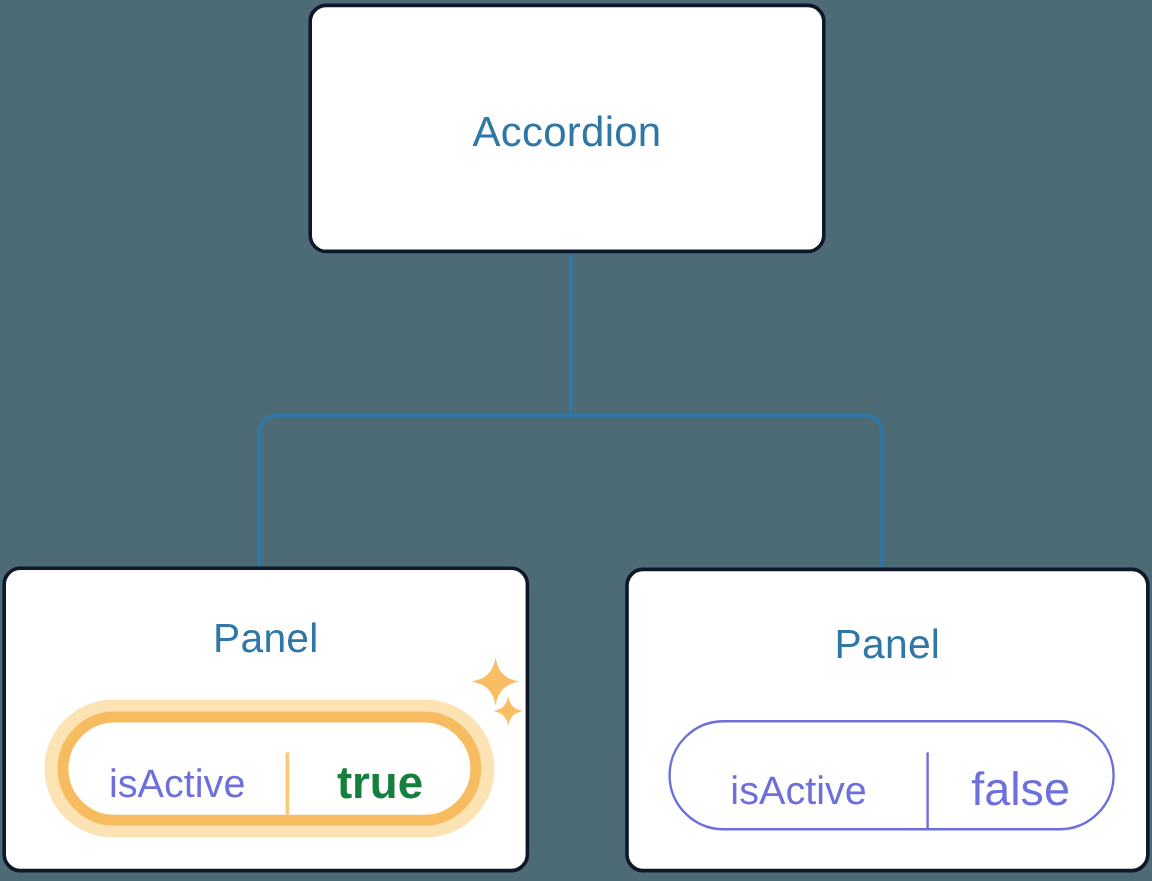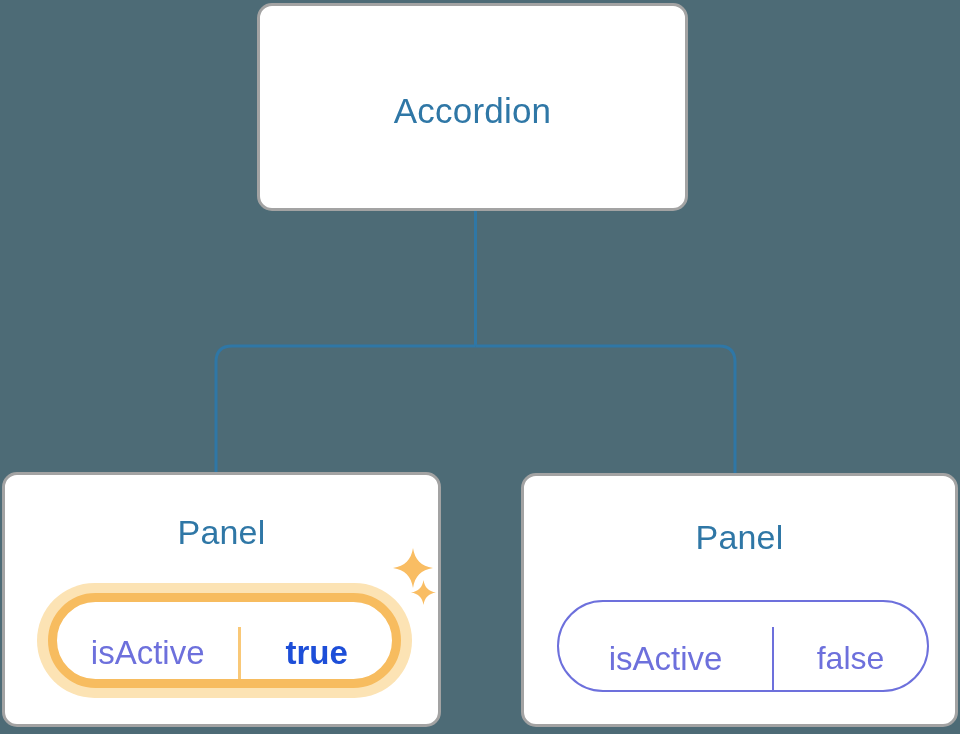--- a/index.html
+++ b/index.html
@@ -26,21 +26,21 @@
     top: 0;
     width: 960px;
     height: 734px;
     pointer-events: none;
   }
 
   
   .node {
     position: absolute;
     background: #ffffff;
-    border: 3px solid #a3a3a3;
+    border: 3px solid #0f172a;
     border-radius: 15px;
     box-sizing: border-box;
     overflow: hidden;
   }
   .node-title {
     position: absolute;
     left: 0;
     right: 0;
     text-align: center;
     color: #2f77a6;
@@ -111,21 +111,21 @@
   }
   .pill-plain .pill-key {
     width: 215px;
     color: #6d70dc;
     font-size: 33px;
     border-right: 2px solid #6d70dc;
   }
   .pill-plain .pill-val {
     width: 153px;
     color: #6d70dc;
-    font-size: 32px;
+    font-size: 39px;
   }
   .pill-hl-outer {
     position: absolute;
     border-radius: 999px;
     background: #fce3b4;
   }
   .pill-hl-inner {
     position: absolute;
     border-radius: 999px;
     background: #ffffff;
@@ -136,22 +136,22 @@
     overflow: hidden;
   }
   .pill-hl-inner .pill-key {
     width: 186px;
     color: #6d70dc;
     font-size: 33px;
     border-right: 3px solid #f9c877;
   }
   .pill-hl-inner .pill-val {
     width: 152px;
-    color: #1d4ed8;
-    font-size: 33px;
+    color: #15803d;
+    font-size: 38px;
     font-weight: 700;
   }
 
   
   .sparkle {
     position: absolute;
   }
   .sparkle svg { display: block; }
 </style>
 </head>

